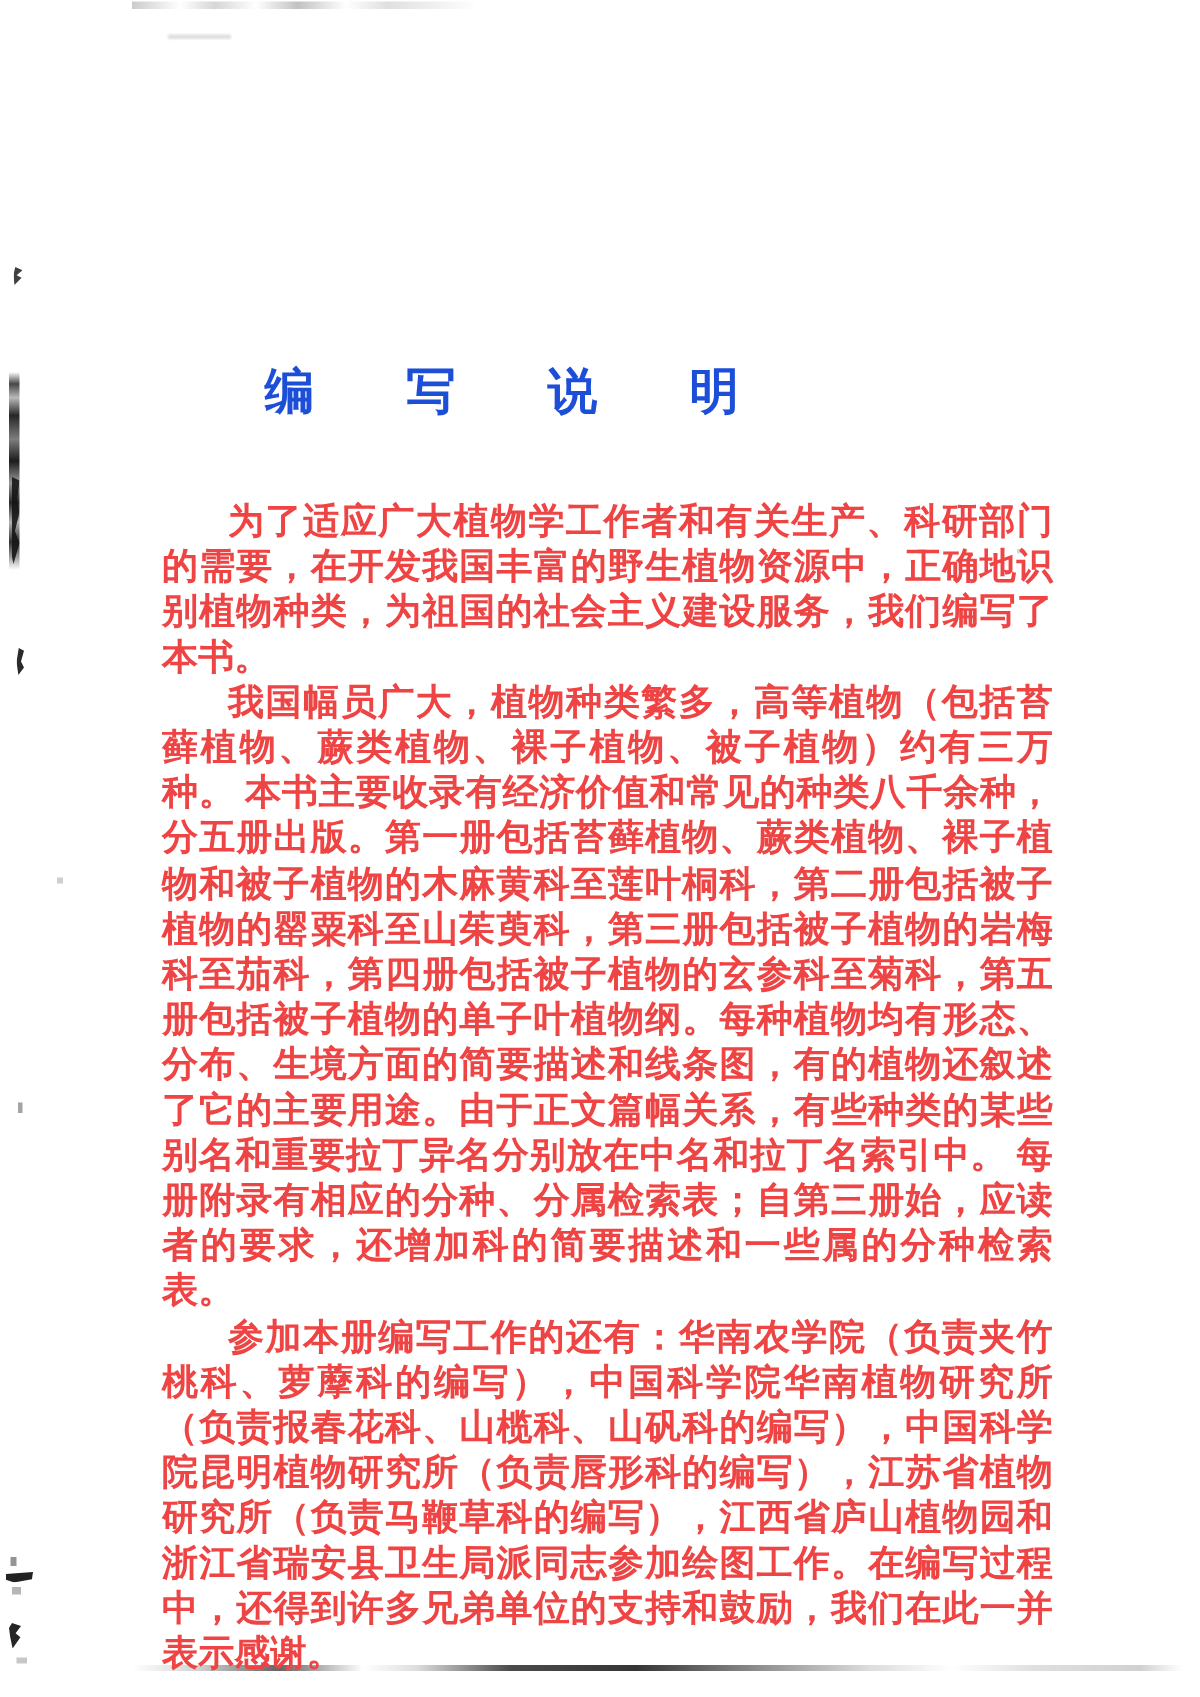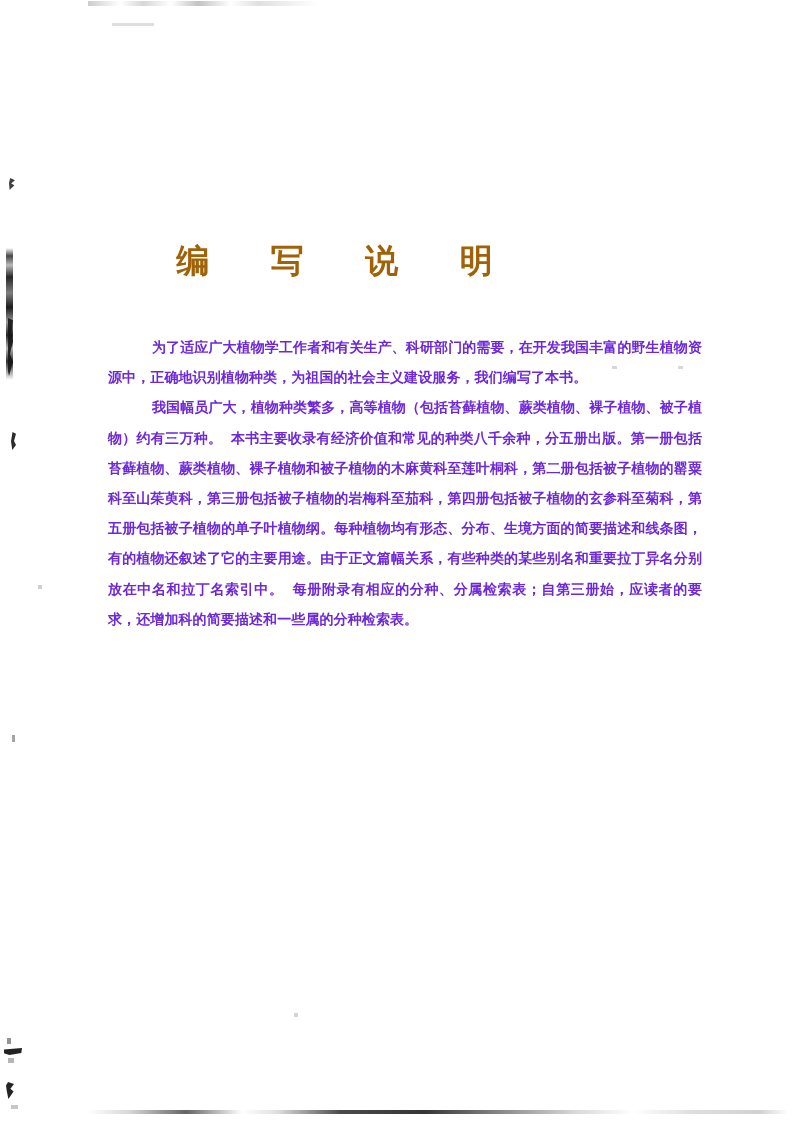--- a/index.html
+++ b/index.html
@@ -215,39 +215,39 @@
     position: absolute;
     left: 0;
     top: 240px;
     width: 669px;
     text-align: center;
     font-family: "DejaVu Serif", "Liberation Serif", serif;
     font-size: 33px;
     font-weight: bold;
     letter-spacing: 25px;
     text-indent: 25px;
-    color: #a16207;
+    color: #1d4ed8;
     line-height: 42px;
     white-space: nowrap;
   }
 
   .body-text {
     position: absolute;
     left: 108px;
     top: 333px;
     width: 594px;
   }
 
   .para {
     margin: 0 0 0 0;
-    font-family: Liberation Mono, monospace;
-    font-size: 14px;
+    font-family: Liberation Serif, serif;
+    font-size: 24px;
     font-weight: bold;
     line-height: 30.2px;
-    color: #6d28d9;
+    color: #ef4444;
     text-align: justify;
     text-align-last: left;
     text-justify: inter-character;
     text-indent: 44px;
     letter-spacing: 0.1px;
     word-break: break-all;
   }
 
   .para + .para {
     margin-top: 0;
@@ -274,15 +274,16 @@
   <div class="artifact art-mid-dot2"></div>
   <div class="artifact art-right-dot"></div>
   <div class="artifact art-right-dot2"></div>
   <div class="artifact art-bottom-line"></div>
 
   <div class="page-title">编 写 说 明</div>
 
   <div class="body-text">
     <p class="para">为了适应广大植物学工作者和有关生产、科研部门的需要，在开发我国丰富的野生植物资源中，正确地识别植物种类，为祖国的社会主义建设服务，我们编写了本书。</p>
     <p class="para">我国幅员广大，植物种类繁多，高等植物（包括苔藓植物、蕨类植物、裸子植物、被子植物）约有三万种。 本书主要收录有经济价值和常见的种类八千余种，分五册出版。第一册包括苔藓植物、蕨类植物、裸子植物和被子植物的木麻黄科至莲叶桐科，第二册包括被子植物的罂粟科至山茱萸科，第三册包括被子植物的岩梅科至茄科，第四册包括被子植物的玄参科至菊科，第五册包括被子植物的单子叶植物纲。每种植物均有形态、分布、生境方面的简要描述和线条图，有的植物还叙述了它的主要用途。由于正文篇幅关系，有些种类的某些别名和重要拉丁异名分别放在中名和拉丁名索引中。 每册附录有相应的分种、分属检索表；自第三册始，应读者的要求，还增加科的简要描述和一些属的分种检索表。</p>
+    <p class="para">参加本册编写工作的还有：华南农学院（负责夹竹桃科、萝藦科的编写），中国科学院华南植物研究所（负责报春花科、山榄科、山矾科的编写），中国科学院昆明植物研究所（负责唇形科的编写），江苏省植物研究所（负责马鞭草科的编写），江西省庐山植物园和浙江省瑞安县卫生局派同志参加绘图工作。在编写过程中，还得到许多兄弟单位的支持和鼓励，我们在此一并表示感谢。</p>
   </div>
 
 </div>
 
 </body></html>

